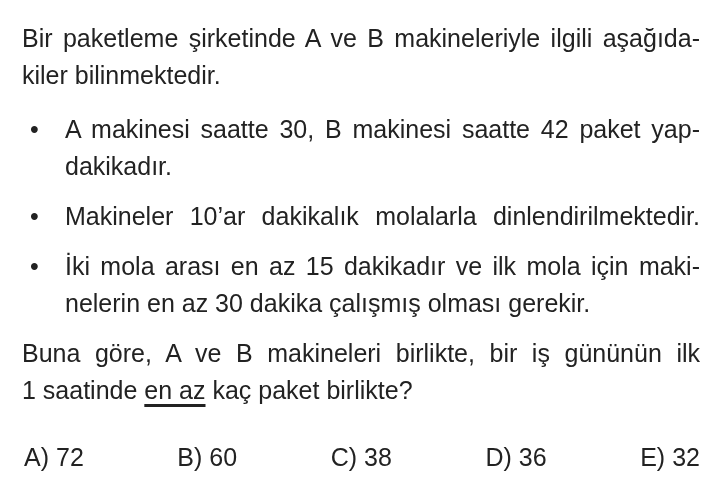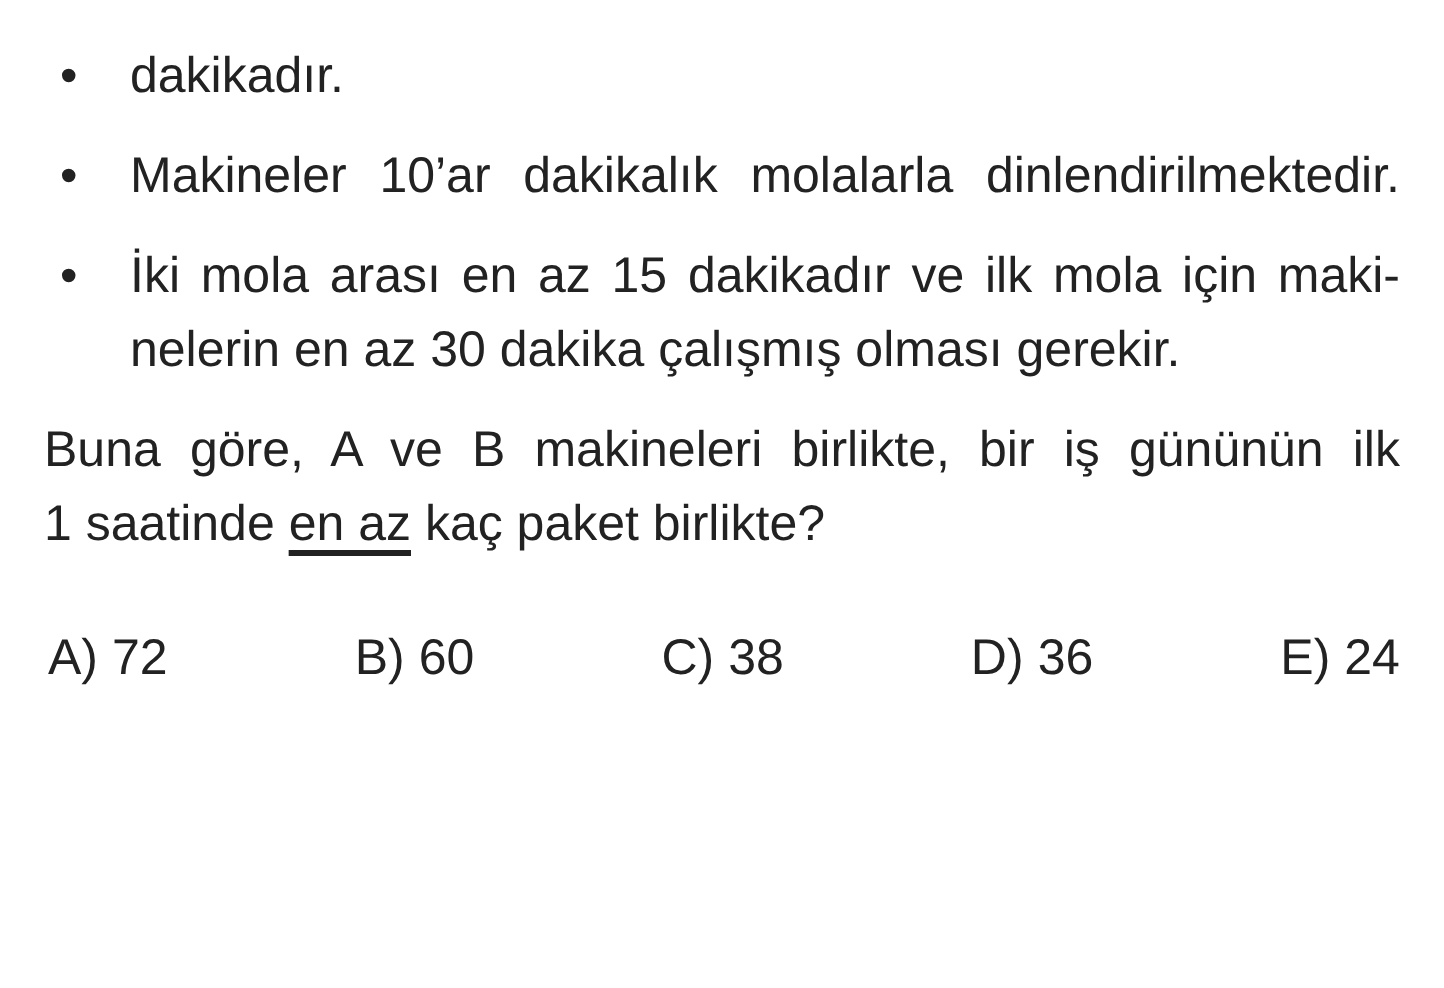--- a/index.html
+++ b/index.html
@@ -57,26 +57,31 @@
     gap: 40px;
   }
   .choice { white-space: nowrap; }
   .choice-value { margin-left: 7px; }
 </style>
 </head>
 <body>
 
 <div class="page">
 
+  <p class="para">
+      <span class="line stretch">Bir paketleme şirketinde A ve B makineleriyle ilgili aşağıda-</span>
+      <span class="line">kiler bilinmektedir.</span>
+    </p>
 
   <div class="bullet-list">
 
     <div class="bullet">
       <span class="bullet-glyph">•</span>
       <div class="bullet-content">
+          <span class="line stretch">A makinesi saatte 30, B makinesi saatte 42 paket yap-</span>
           <span class="line">dakikadır.</span>
         </div>
     </div>
 
     <div class="bullet">
       <span class="bullet-glyph">•</span>
       <div class="bullet-content">
           <span class="line stretch">Makineler 10’ar dakikalık molalarla dinlendirilmektedir.</span>
         </div>
     </div>
@@ -94,16 +99,16 @@
   <p class="para question">
       <span class="line stretch">Buna göre, A ve B makineleri birlikte, bir iş gününün ilk</span>
       <span class="line"><span>1 saatinde </span><span class="underlined">en az</span><span> kaç paket birlikte?</span></span>
     </p>
 
   <div class="choices">
     <span class="choice"><span class="choice-label">A)</span><span class="choice-value">72</span></span>
     <span class="choice"><span class="choice-label">B)</span><span class="choice-value">60</span></span>
     <span class="choice"><span class="choice-label">C)</span><span class="choice-value">38</span></span>
     <span class="choice"><span class="choice-label">D)</span><span class="choice-value">36</span></span>
-    <span class="choice"><span class="choice-label">E)</span><span class="choice-value">24</span></span>
+    <span class="choice"><span class="choice-label">E)</span><span class="choice-value">32</span></span>
   </div>
 
 </div>
 
 </body></html>

